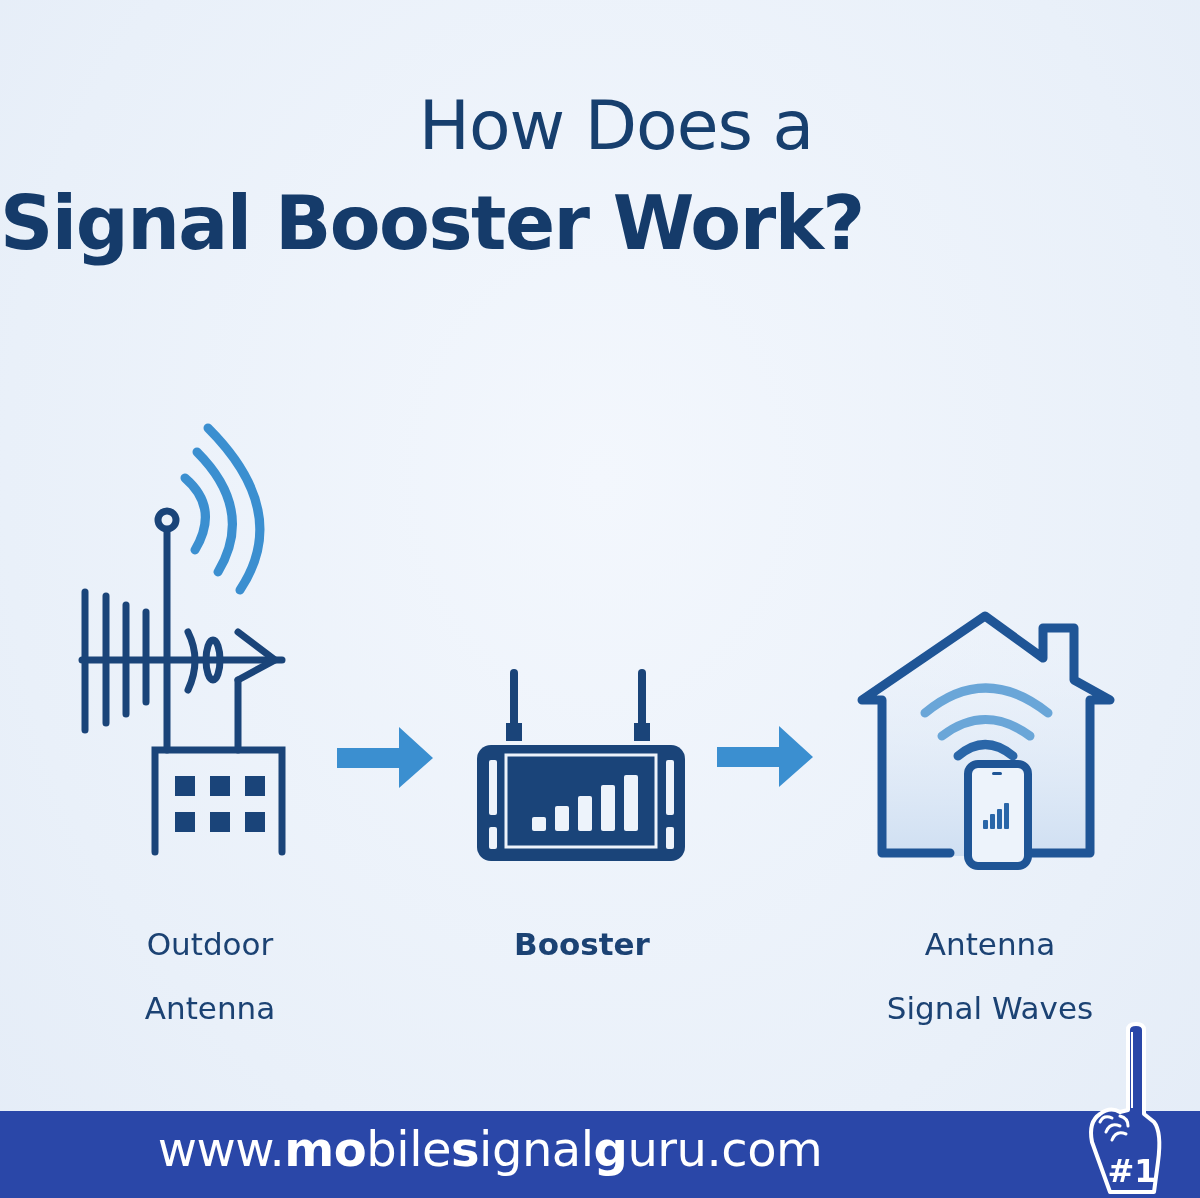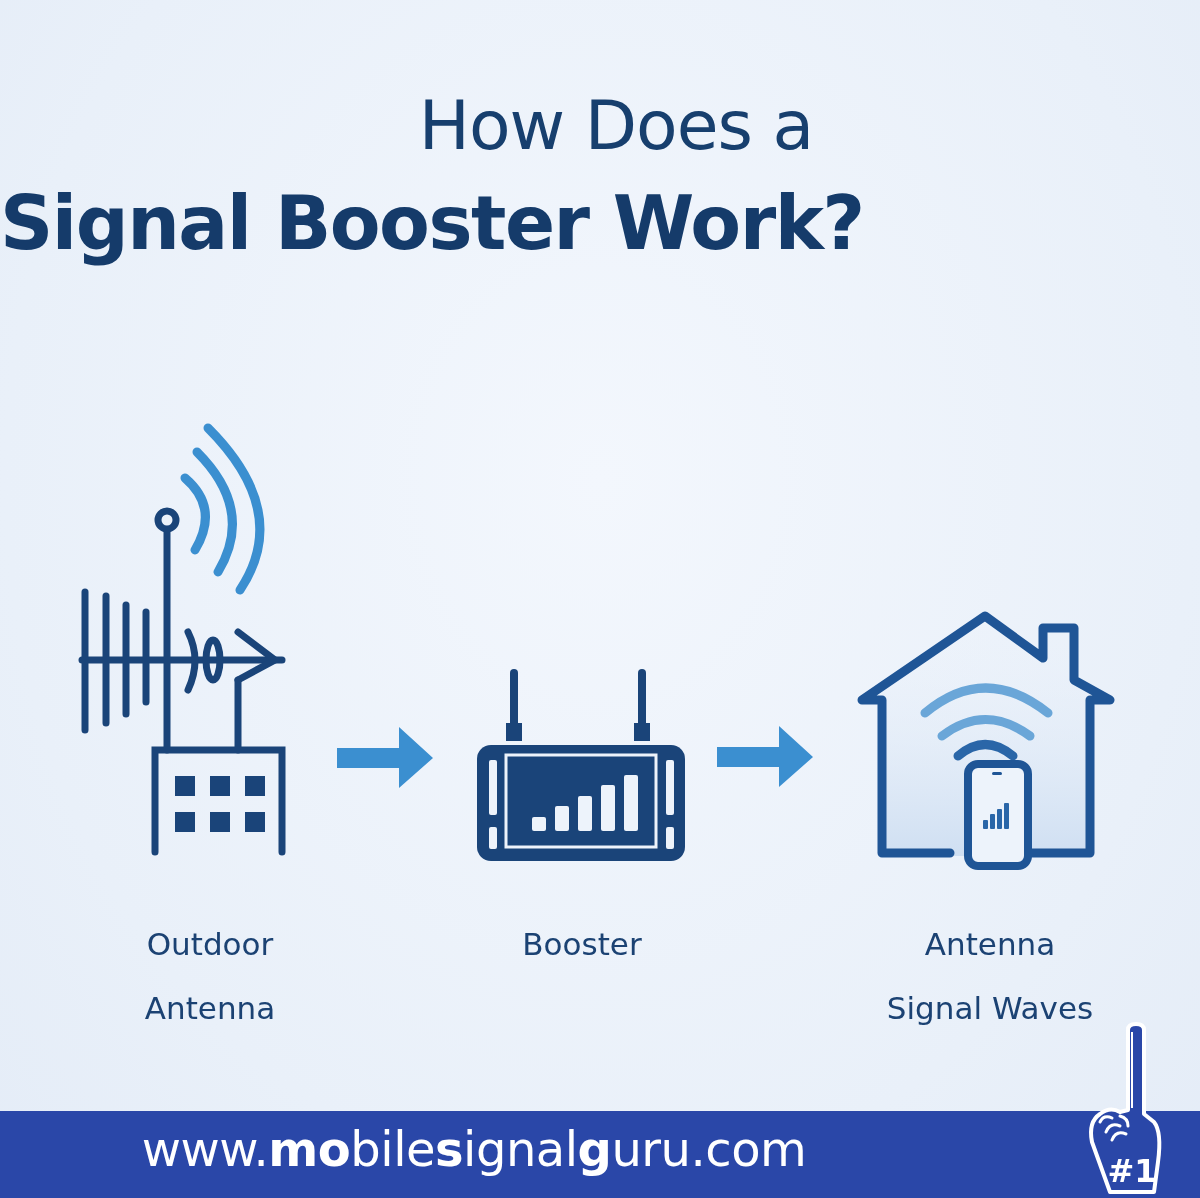--- a/index.html
+++ b/index.html
@@ -27,21 +27,21 @@
     .icon-abs { position: absolute; }
     .label {
       position: absolute; text-align: center;
       font-size: 31px; color: #1b4273; line-height: 64px;
     }
     .footer {
       position: absolute; left: 0; top: 1111px; width: 1200px; height: 87px;
       background: #2a47a8;
     }
     .footer-url {
-      position: absolute; left: 0; width: 948px; top: 1121px;
+      position: absolute; left: 16px; width: 948px; top: 1121px;
       text-align: center; font-size: 48px; color: #ffffff;
       font-family: "DejaVu Sans", sans-serif; letter-spacing: -0.5px;
     }
     .footer-url b { font-weight: 700; }
     .badge { position: absolute; left: 1082px; top: 1022px; }
   </style>
 </head>
 <body>
 
 <div class="canvas"></div>
@@ -140,21 +140,21 @@
     <rect x="140" y="206" width="5" height="15" rx="1"></rect>
     <rect x="147" y="201" width="5" height="20" rx="1"></rect>
     <rect x="154" y="195" width="5" height="26" rx="1"></rect>
   </g>
 </svg>
 
 <div class="label" style="left:90px; top:912px; width:240px;">
   <div>Outdoor</div>
   <div>Antenna</div>
 </div>
-<div class="label" style="left:462px; top:912px; width:240px;">
+<div class="label" style="left:462px; top:912px; width:240px;font-weight:bold;">
   <div>Booster</div>
 </div>
 <div class="label" style="left:830px; top:912px; width:320px;">
   <div>Antenna</div>
   <div>Signal Waves</div>
 </div>
 
 <div class="footer"></div>
 <div class="footer-url"><span>www.</span><b>mo</b><span>bile</span><b>s</b><span>ignal</span><b>g</b><span>uru.com</span></div>
 

